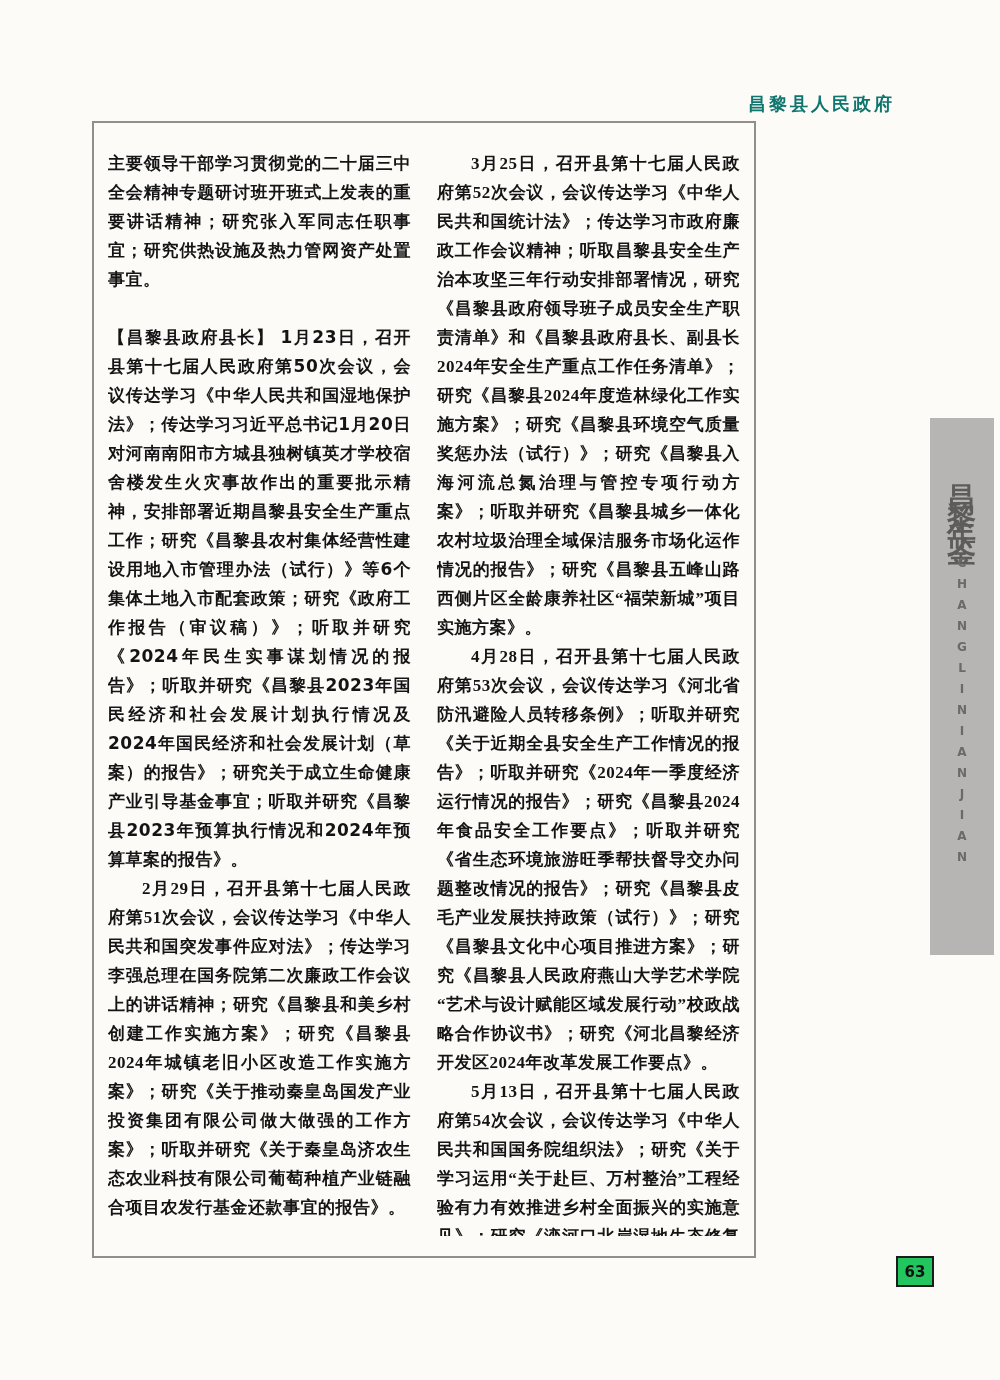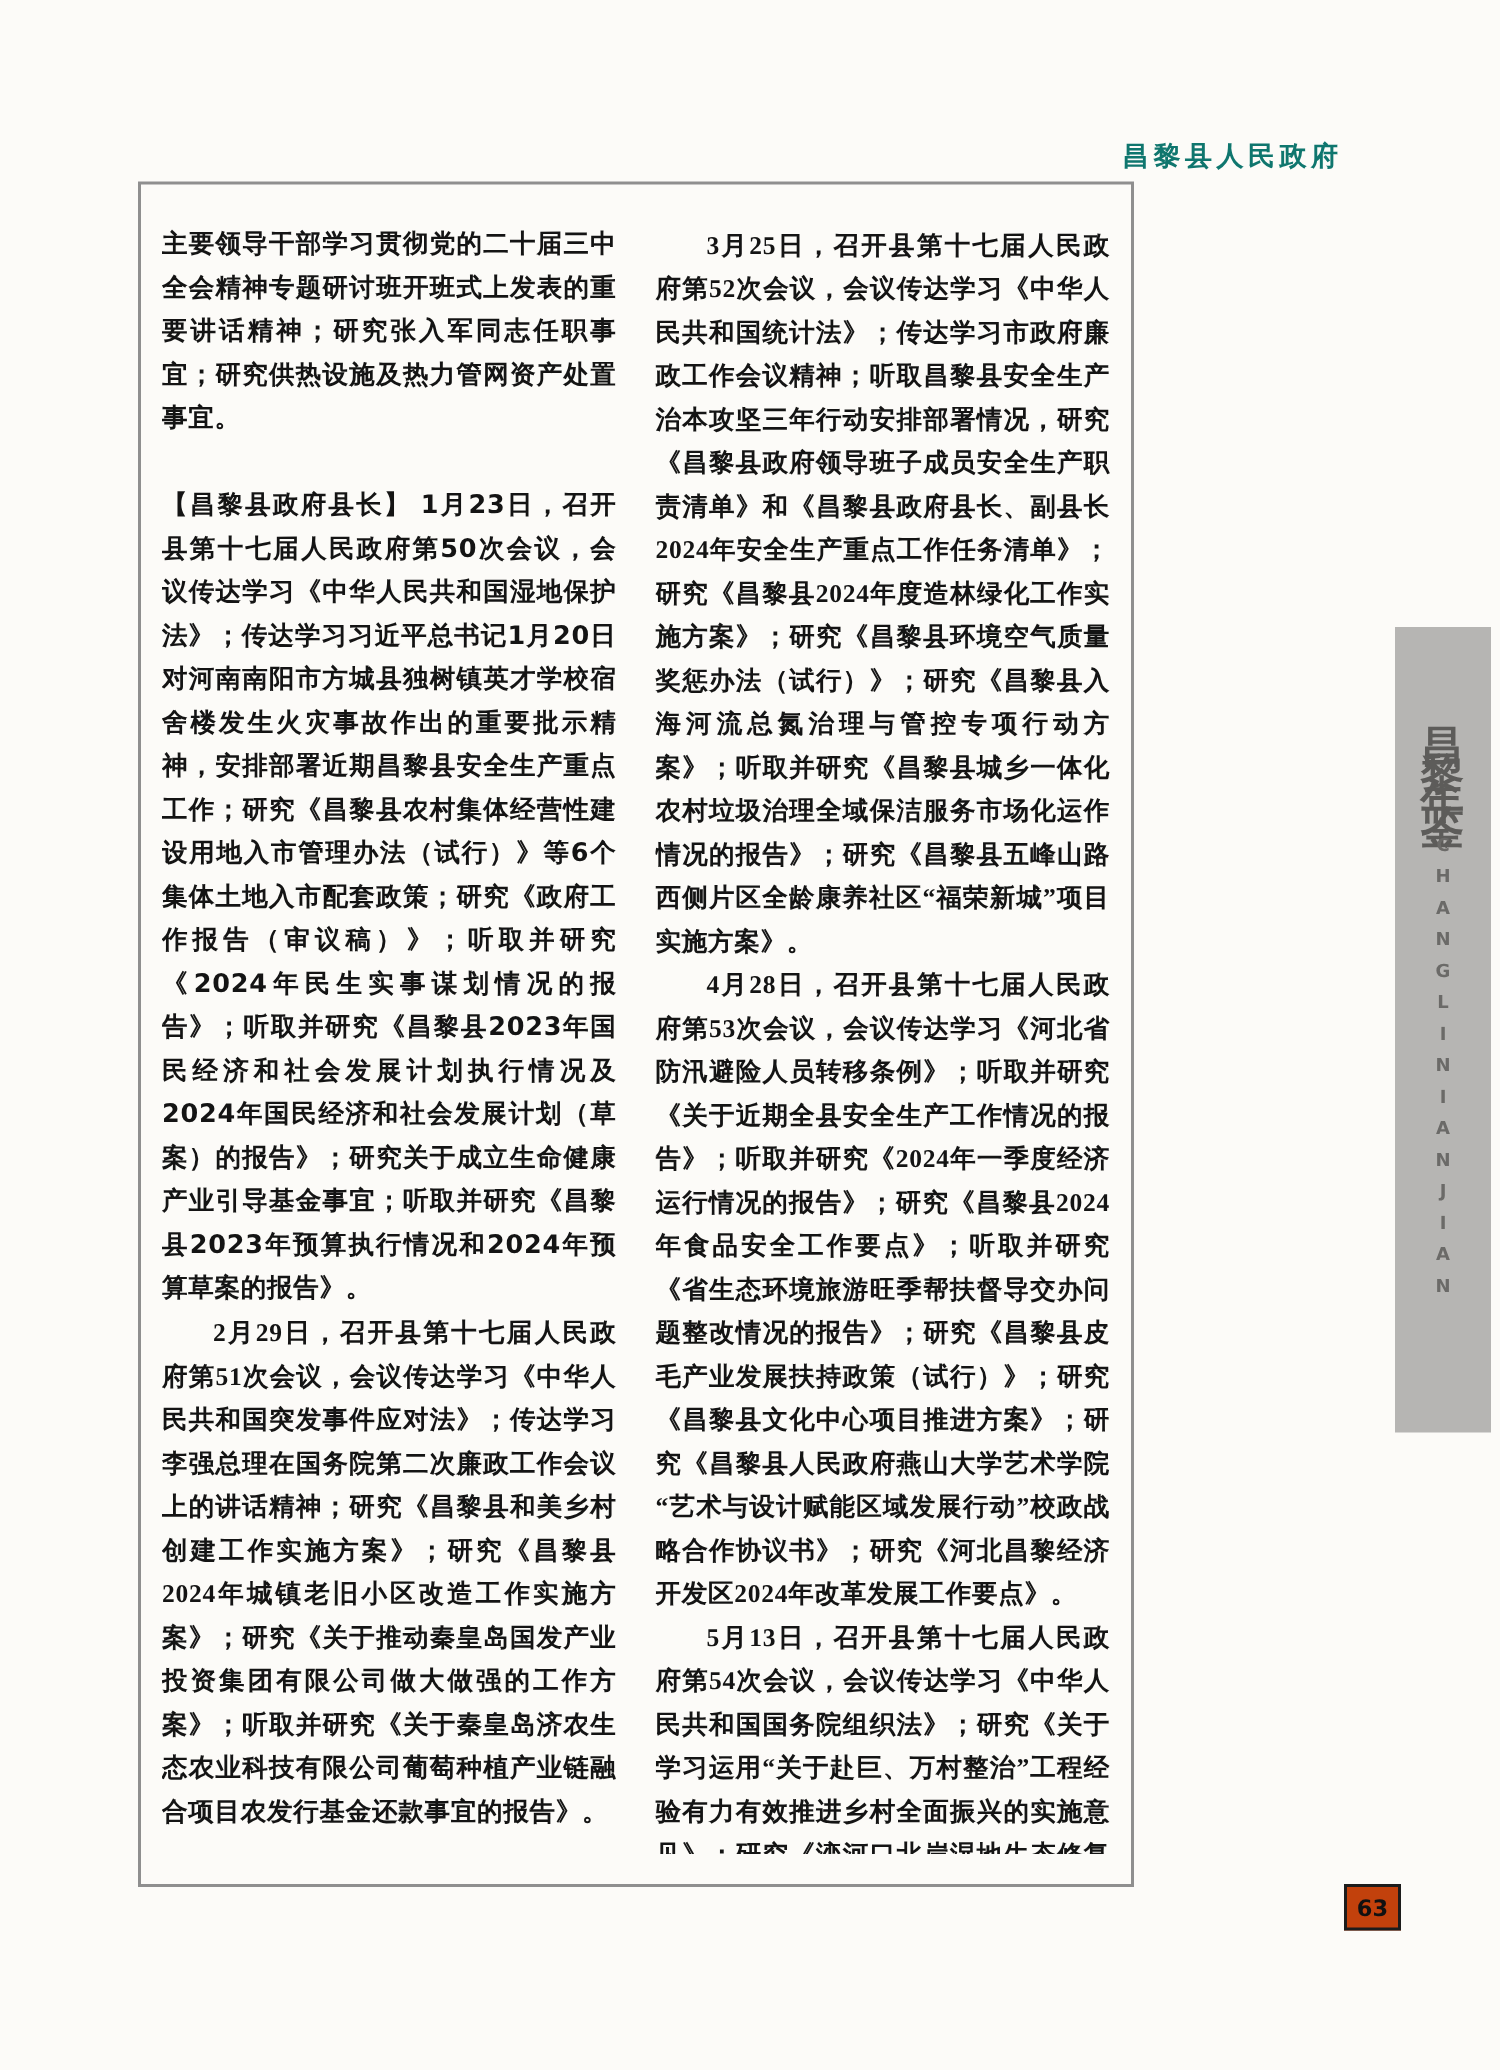--- a/index.html
+++ b/index.html
@@ -47,21 +47,21 @@
     letter-spacing:17px;
   }
   .side-en{
     margin-top:26px;
     writing-mode:vertical-rl;text-orientation:upright;
     font-size:12px;font-weight:bold;color:#6b6a68;
     letter-spacing:7px;
   }
   .page-num{
     position:absolute;left:896px;top:1256px;width:38px;height:31px;
-    background:#c2410c;border:2px solid #1c1c1c;box-sizing:border-box;
+    background:#22c55e;border:2px solid #1c1c1c;box-sizing:border-box;
     display:flex;align-items:center;justify-content:center;
     font-size:15px;font-weight:bold;color:#111;
   }
 </style>
 </head>
 <body>
 
 <div class="header-title">昌黎县人民政府</div>
 
 <div class="content-frame">

